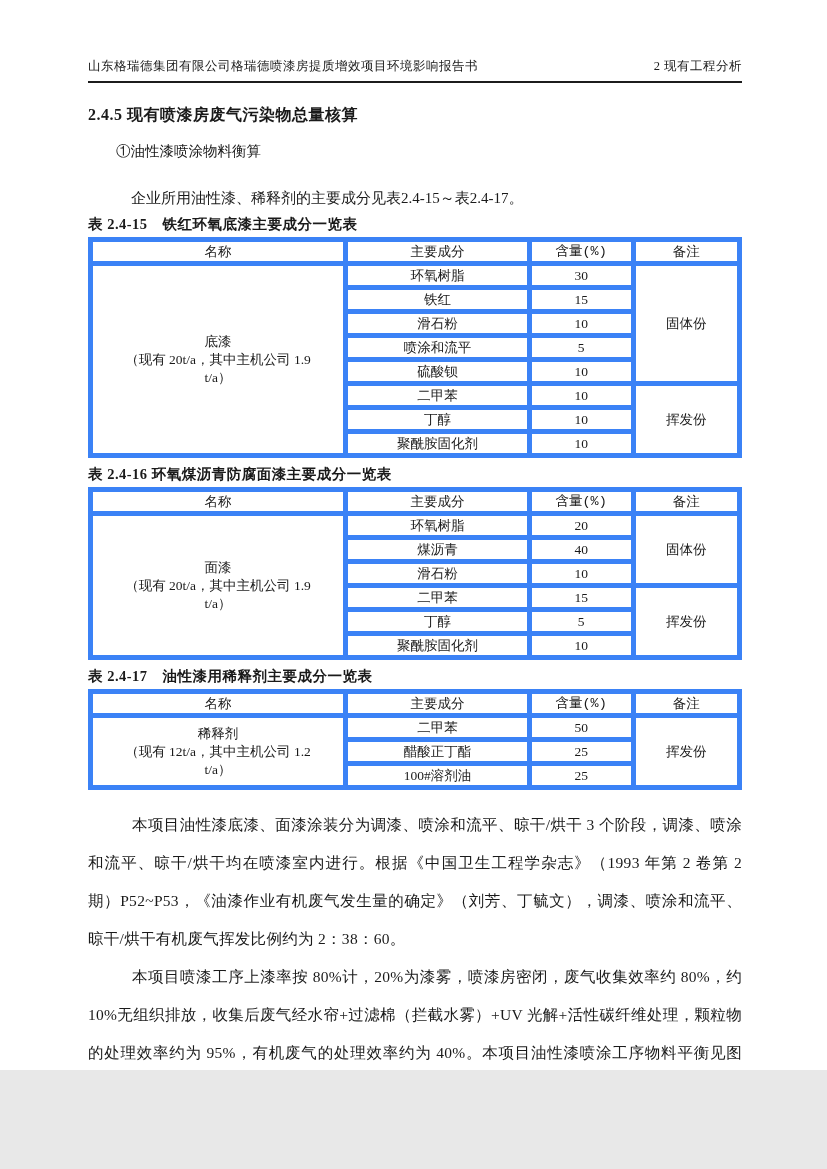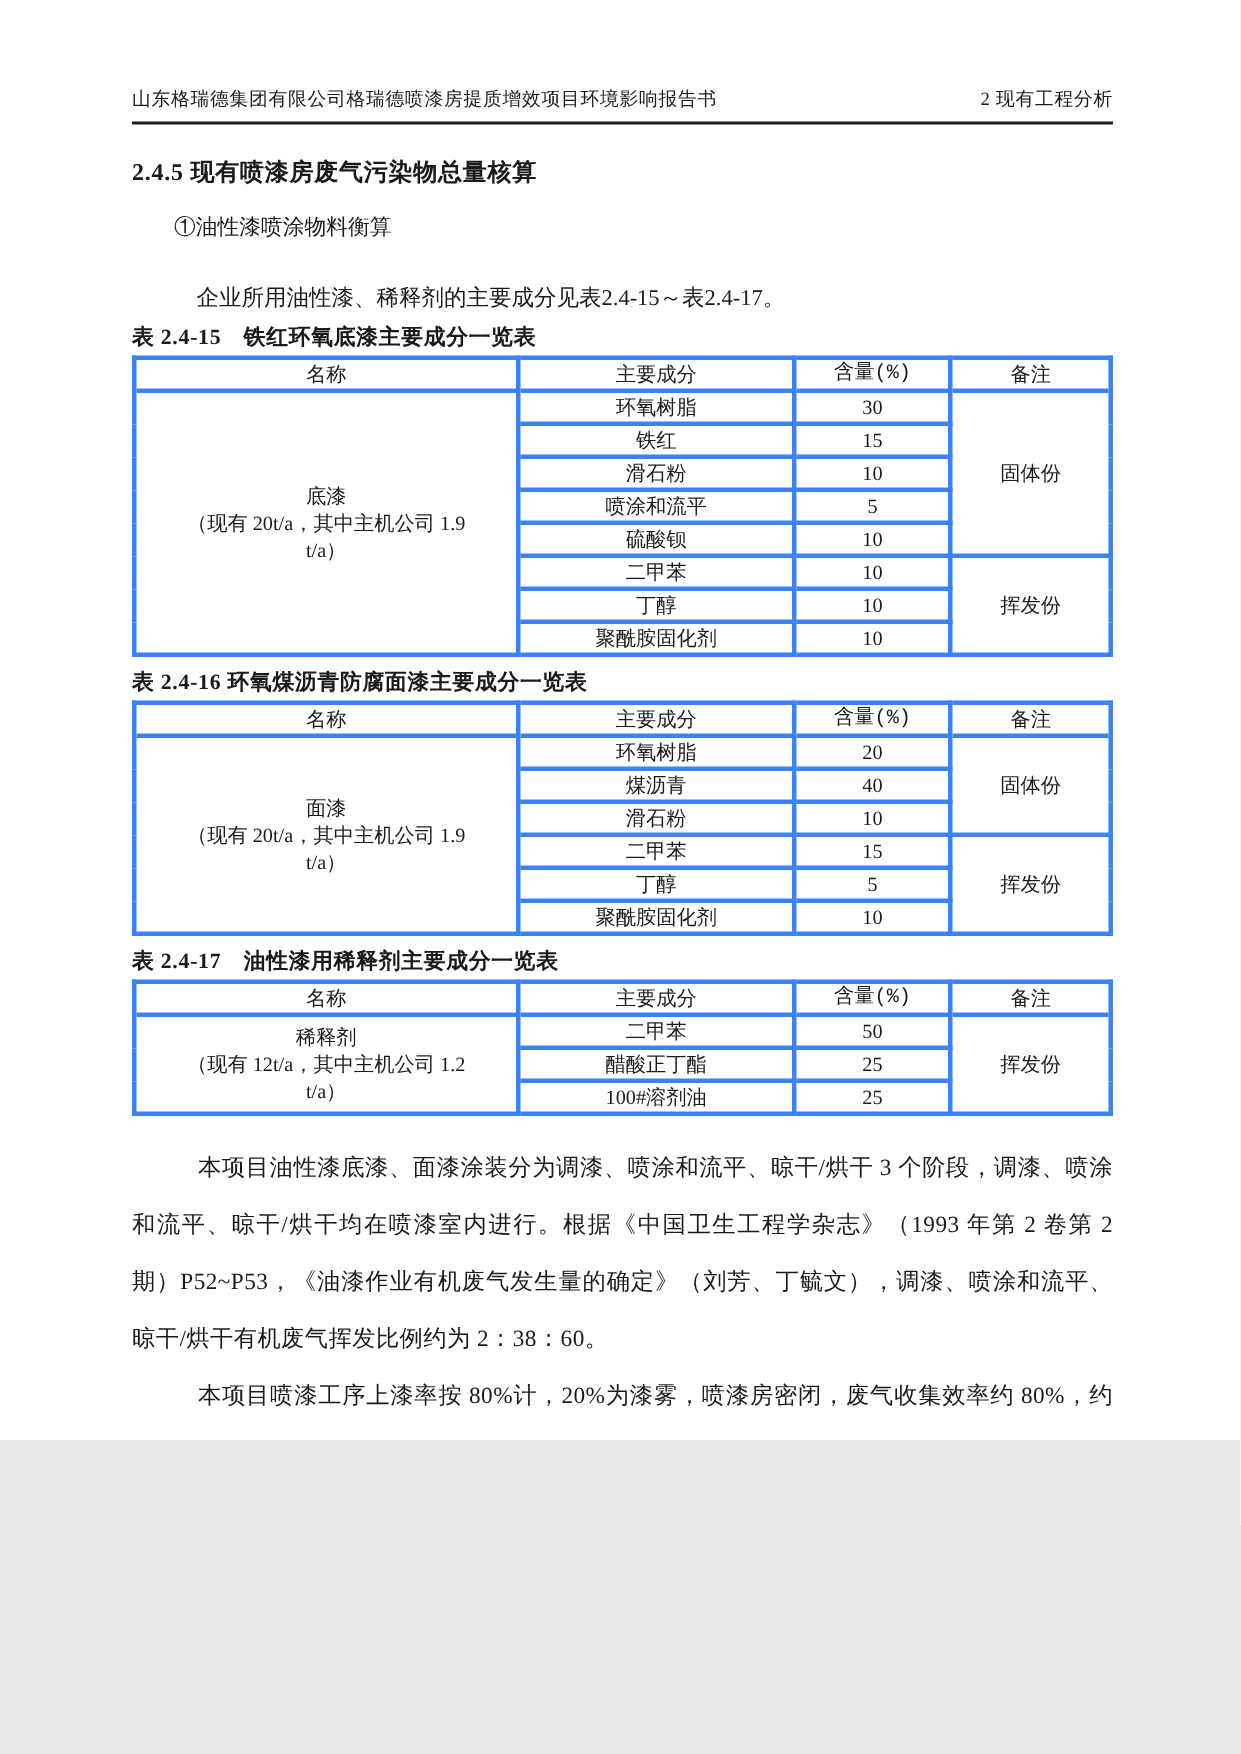--- a/index.html
+++ b/index.html
@@ -1,20 +1,20 @@
 <!DOCTYPE html>
 <html><head>
 <meta charset="utf-8">
 <style>
   * { margin: 0; padding: 0; box-sizing: border-box; }
   html, body { background: #e8e8e8; }
   .page {
     position: relative;
     width: 827px;
-    height: 960px;
+    height: 1070px;
     margin: 0 auto;
     background: #ffffff;
     color: #1a1a1a;
     font-family: "Liberation Serif", "DejaVu Serif", serif;
     overflow: hidden;
   }
   .content-frame {
     position: absolute;
     left: 88px;
     right: 85px;
@@ -56,21 +56,21 @@
     margin-bottom: 3px;
     letter-spacing: 0.5px;
   }
   table.comp-table {
     width: 100%;
     border-collapse: collapse;
     table-layout: fixed;
     border: 2px solid #1c1c1c;
   }
   table.comp-table th, table.comp-table td {
-    border: 3px solid #3b82f6;
+    border: 5px solid #3b82f6;
     text-align: center;
     vertical-align: middle;
     font-weight: normal;
     font-size: 13.5px;
     padding: 1px 20px;
     height: 19px;
     line-height: 17px;
     margin-left: 11px;
   }
   table.comp-table thead th { border-bottom: 2px solid #1c1c1c; height: 21px; }

